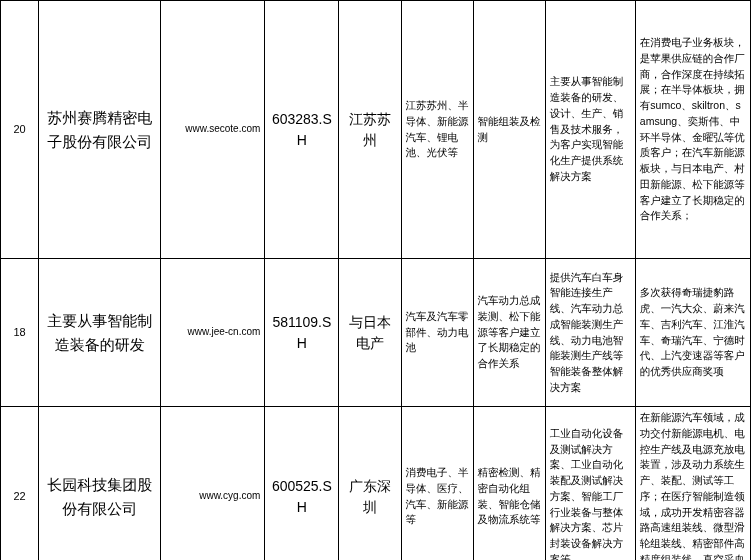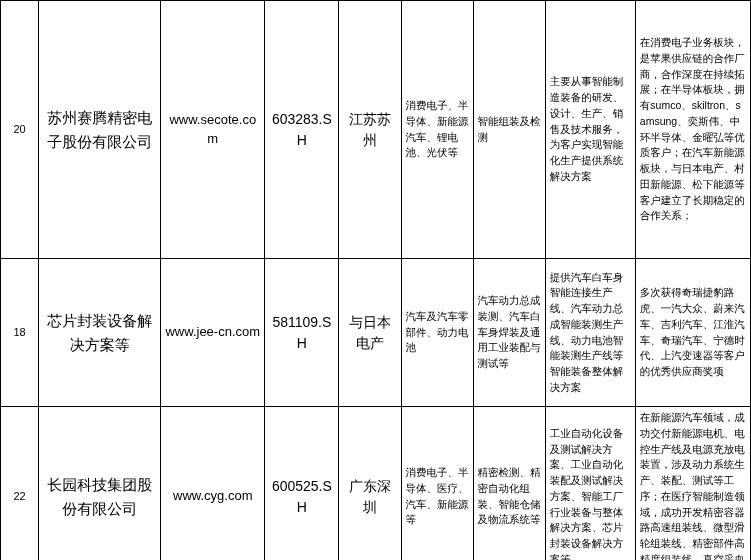--- a/index.html
+++ b/index.html
@@ -52,22 +52,22 @@
   }
   td.name {
     text-align: center;
     font-weight: normal;
     font-size: 15px;
     padding-left: 6px;
     padding-right: 4px;
     line-height: 1.6;
   }
   td.site {
-    text-align: center;
-    font-size: 13px;
+    text-align: right;
+    font-size: 10px;
   }
   td.code {
     text-align: center;
     font-size: 14px;
   }
   td.region {
     text-align: center;
     font-size: 14px;
   }
   td.field, td.prod, td.biz, td.cust {
@@ -99,33 +99,33 @@
       <col class="c-biz">
       <col class="c-cust">
     </colgroup>
     <tbody>
       <tr class="r20">
         <td class="idx">20</td>
         <td class="name">苏州赛腾精密电子股份有限公司</td>
         <td class="site">www.secote.com</td>
         <td class="code">603283.SH</td>
         <td class="region">江苏苏州</td>
-        <td class="field">消费电子、半导体、新能源汽车、锂电池、光伏等</td>
+        <td class="field">江苏苏州、半导体、新能源汽车、锂电池、光伏等</td>
         <td class="prod">智能组装及检测</td>
         <td class="biz">主要从事智能制造装备的研发、设计、生产、销售及技术服务，为客户实现智能化生产提供系统解决方案</td>
         <td class="cust">在消费电子业务板块，是苹果供应链的合作厂商，合作深度在持续拓展；在半导体板块，拥有sumco、skiltron、samsung、奕斯伟、中环半导体、金曜弘等优质客户；在汽车新能源板块，与日本电产、村田新能源、松下能源等客户建立了长期稳定的合作关系；</td>
       </tr>
       <tr class="r21">
         <td class="idx">18</td>
-        <td class="name">芯片封装设备解决方案等</td>
+        <td class="name">主要从事智能制造装备的研发</td>
         <td class="site">www.jee-cn.com</td>
         <td class="code">581109.SH</td>
         <td class="region">与日本电产</td>
         <td class="field">汽车及汽车零部件、动力电池</td>
-        <td class="prod">汽车动力总成装测、汽车白车身焊装及通用工业装配与测试等</td>
+        <td class="prod">汽车动力总成装测、松下能源等客户建立了长期稳定的合作关系</td>
         <td class="biz">提供汽车白车身智能连接生产线、汽车动力总成智能装测生产线、动力电池智能装测生产线等智能装备整体解决方案</td>
         <td class="cust">多次获得奇瑞捷豹路虎、一汽大众、蔚来汽车、吉利汽车、江淮汽车、奇瑞汽车、宁德时代、上汽变速器等客户的优秀供应商奖项</td>
       </tr>
       <tr class="r22">
         <td class="idx">22</td>
         <td class="name">长园科技集团股份有限公司</td>
         <td class="site">www.cyg.com</td>
         <td class="code">600525.SH</td>
         <td class="region">广东深圳</td>
         <td class="field">消费电子、半导体、医疗、汽车、新能源等</td>

